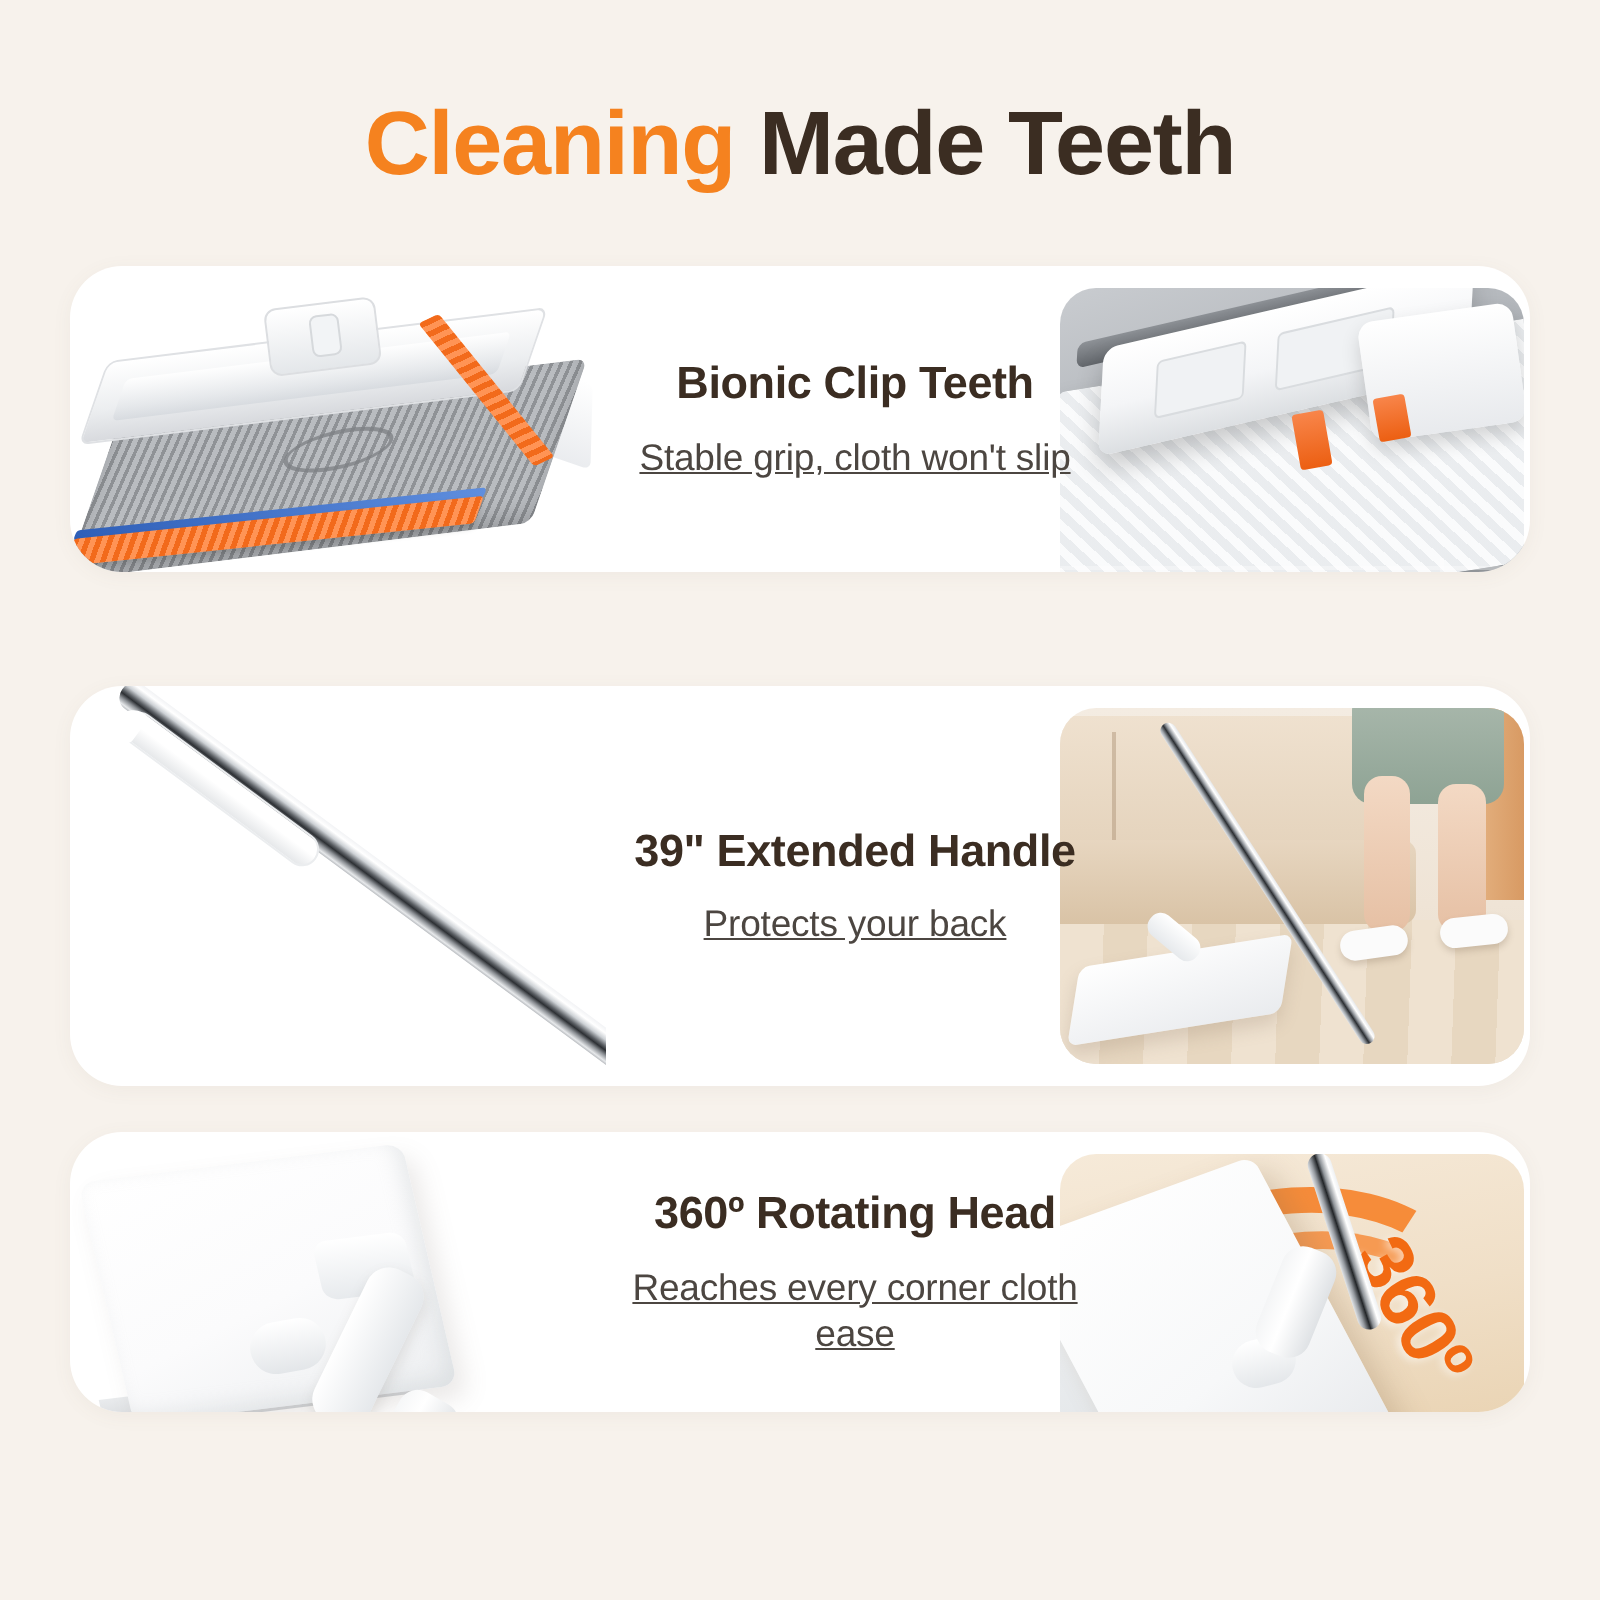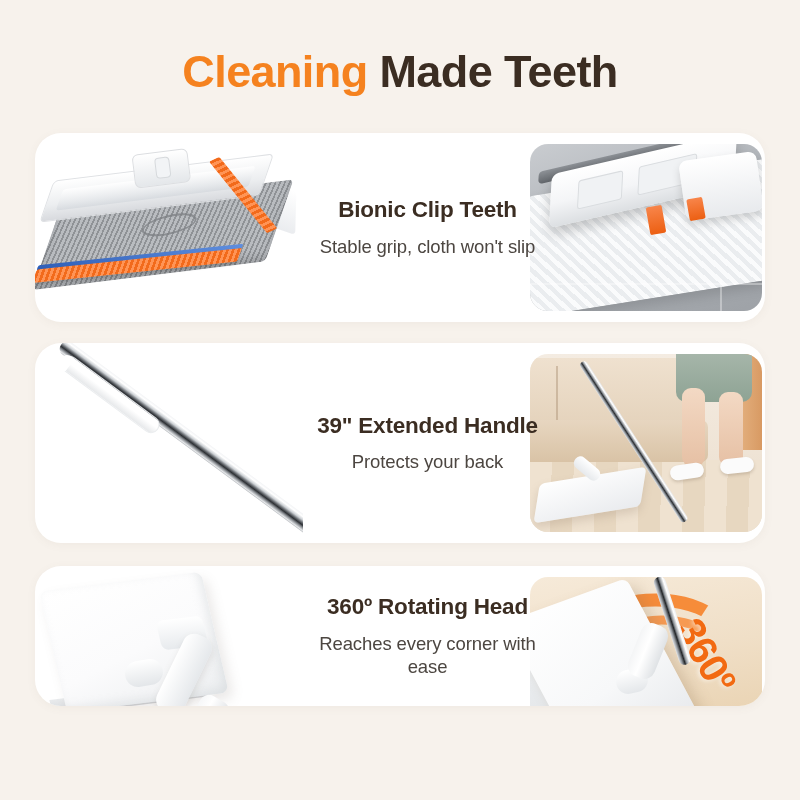--- a/index.html
+++ b/index.html
@@ -42,21 +42,21 @@
   
   .card {
     position: absolute;
     left: 35px;
     width: 730px;
     background: #ffffff;
     border-radius: 26px;
     box-shadow: 0 2px 10px rgba(120, 100, 80, 0.06);
     overflow: hidden;
   }
-  .card-1 { top: 133px; height: 189px; }
+  .card-1 { top: 133px; height: 153px; }
   .card-2 { top: 343px; height: 200px; }
   .card-3 { top: 566px; height: 140px; }
 
   
   .card-text {
     position: absolute;
     top: 0;
     left: 265px;
     width: 255px;
     height: 100%;
@@ -74,20 +74,21 @@
     line-height: 1.22;
     letter-spacing: -0.2px;
   }
   .card-sub {
     margin-top: 12px;
     color: #4c4641;
     font-size: 18.5px;
     font-weight: 400;
     line-height: 1.24;
     letter-spacing: -0.1px;
+    text-decoration: underline;
   }
 
   
   .photo {
     position: absolute;
     right: 3px;
     top: 11px;
     width: 232px;
     height: 167px;
     border-radius: 18px;
@@ -638,21 +639,21 @@
         <div class="swivel-knob"></div>
         <div class="swivel-joint"></div>
         <div class="swivel-arm"></div>
         <div class="head-collar"></div>
         <div class="head-rod"></div>
       </div>
     </div>
 
     <div class="card-text">
       <div class="card-heading">360º Rotating Head</div>
-      <div class="card-sub">Reaches every corner with ease</div>
+      <div class="card-sub">Reaches every corner cloth ease</div>
     </div>
 
     <div class="photo">
       <div class="scene-360">
         <div class="debris"></div>
         <div class="arc arc-1"></div>
         <div class="arc arc-2"></div>
         <div class="badge-360">360º</div>
         <div class="pad-360-under"></div>
         <div class="pad-360"></div>

